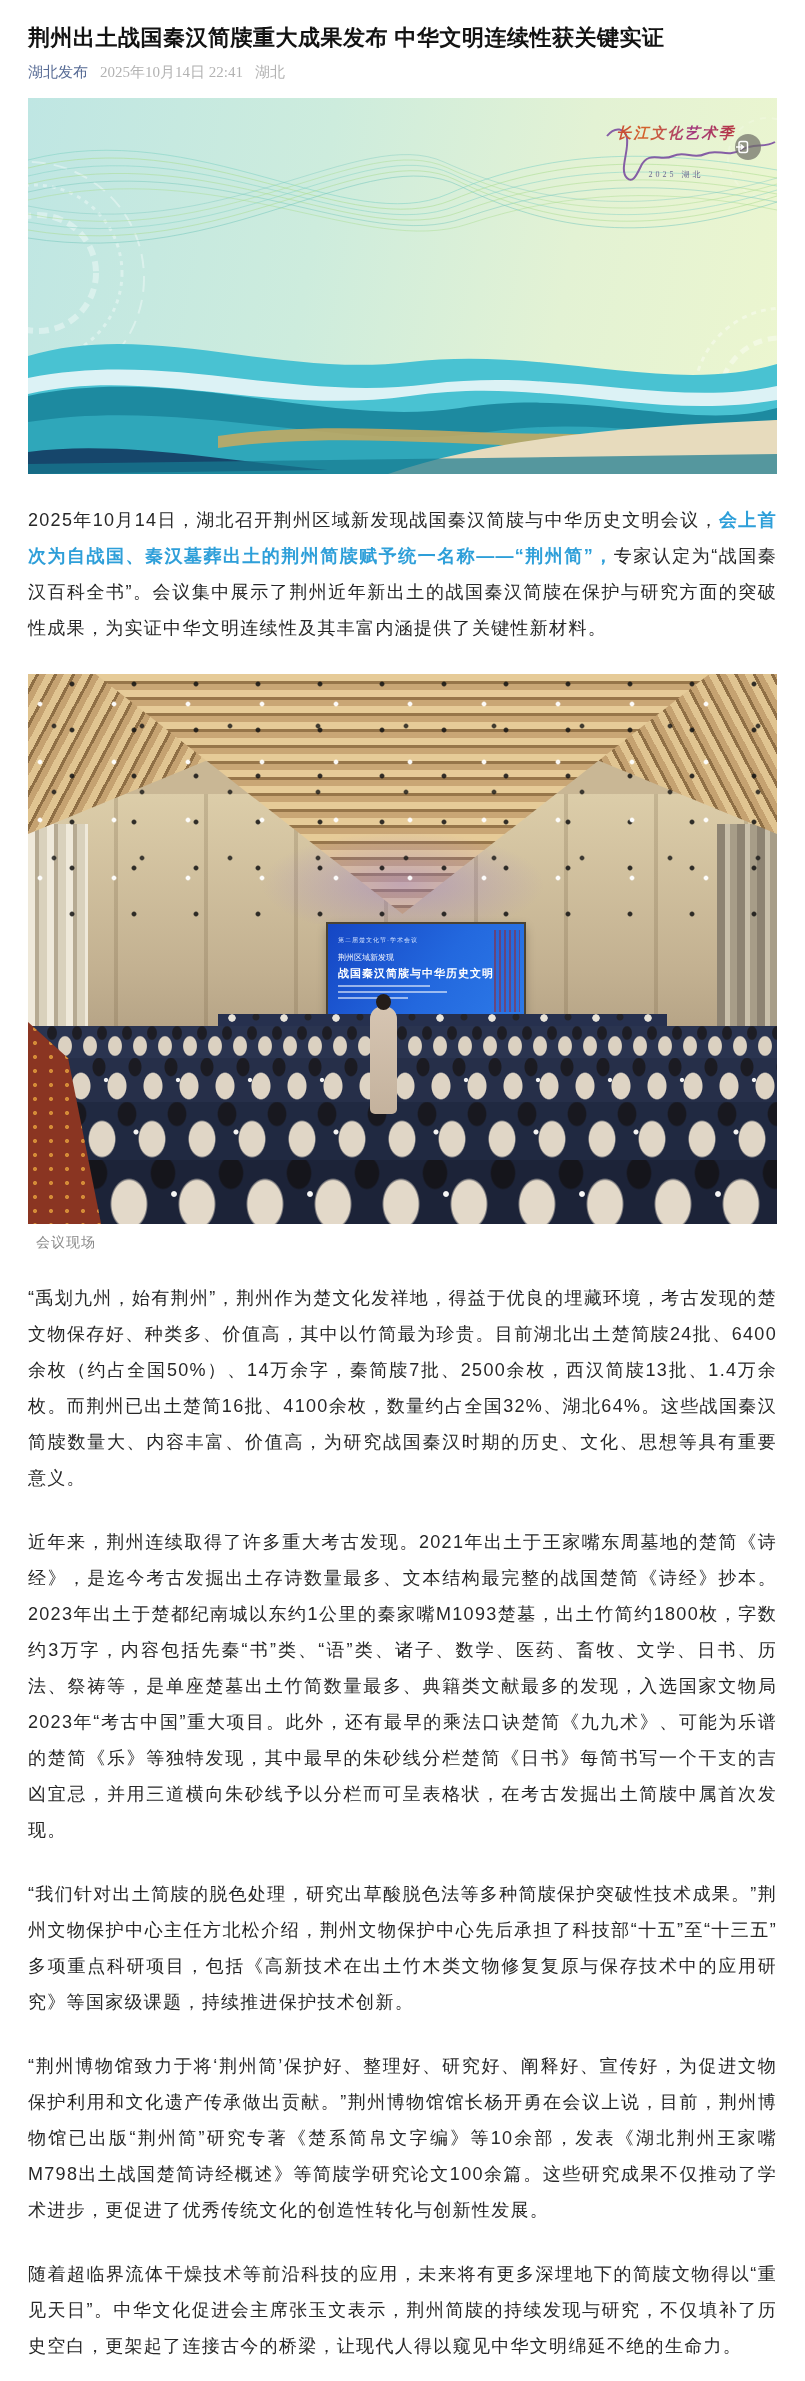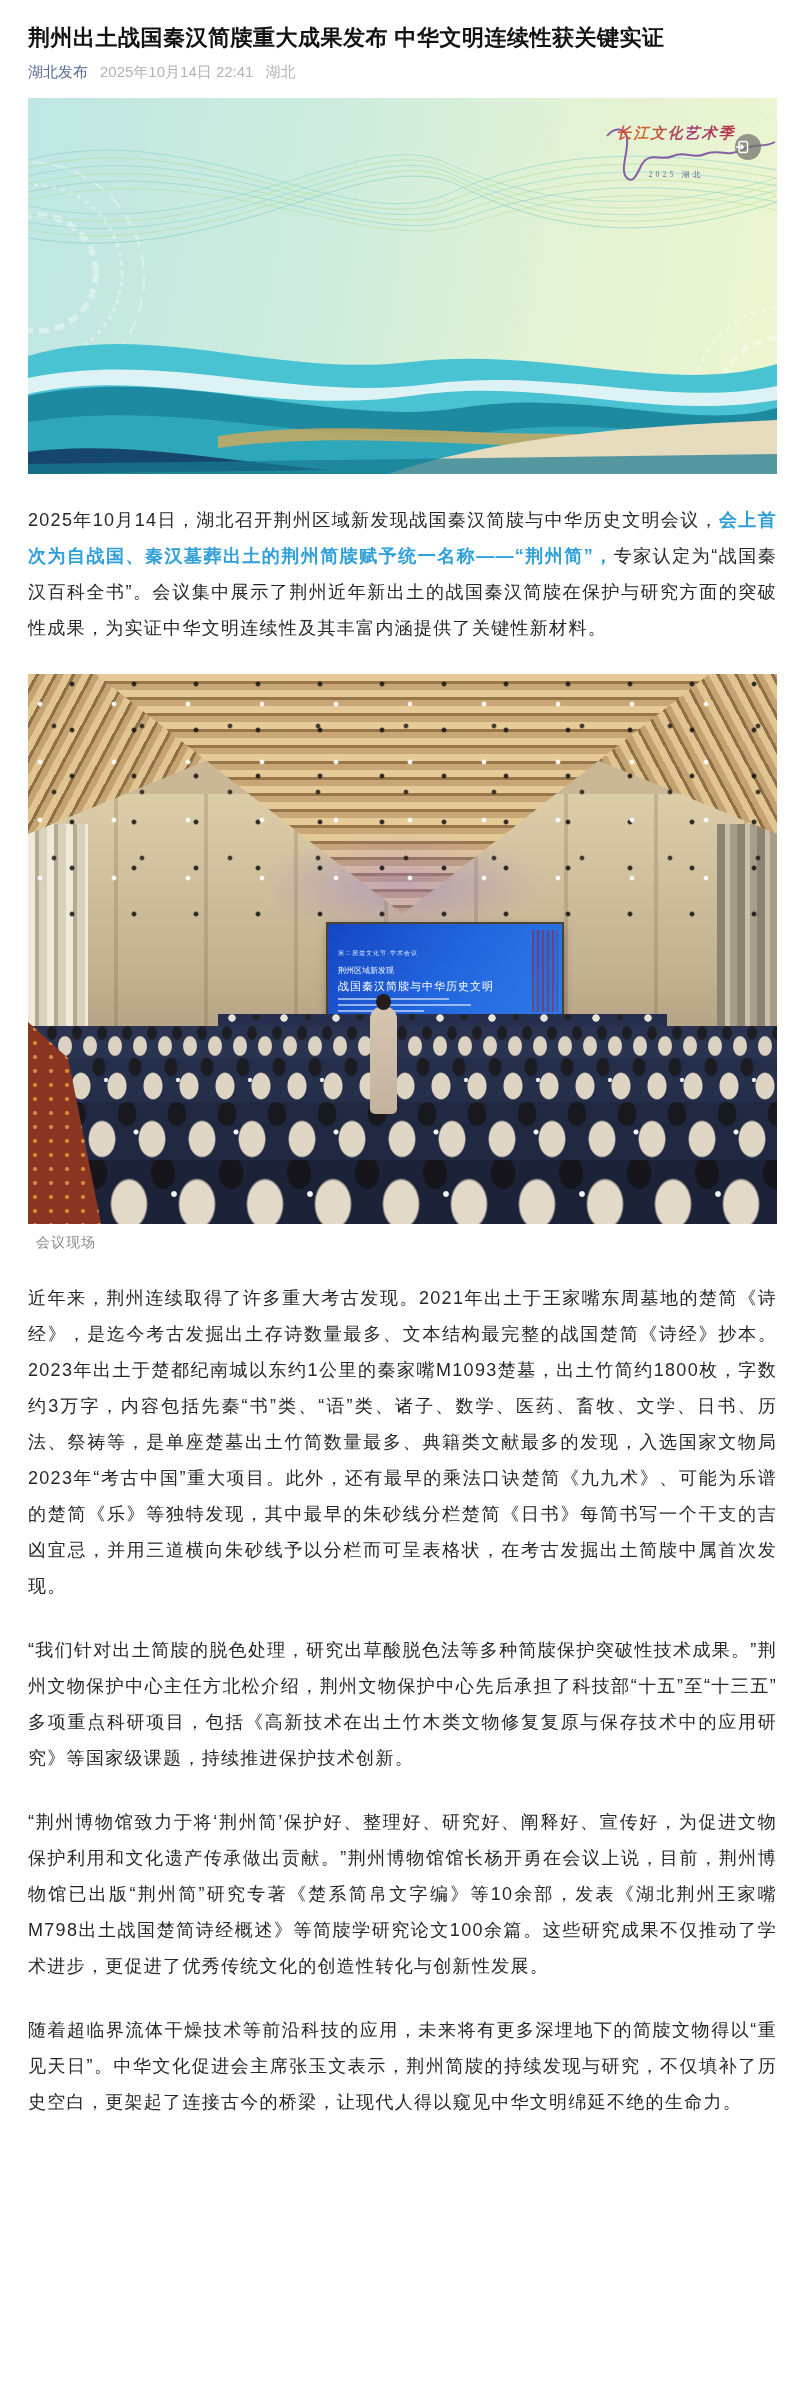--- a/index.html
+++ b/index.html
@@ -1,19 +1,19 @@
 <!DOCTYPE html>
 <html lang="zh"><head>
 <meta charset="utf-8">
 <style>
   html,body{margin:0;padding:0;background:#fff;}
   body{width:805px;font-family:"Liberation Sans","DejaVu Sans",sans-serif;color:#252525;}
   .article{padding:0 28px;}
   h1.title{font-size:22px;line-height:1.45;color:#121212;margin:22px 0 9px;font-weight:700;letter-spacing:.5px;}
-  .byline{font-size:15px;color:#b2b2b2;margin:0 0 16px;display:flex;align-items:center;}
+  .byline{font-size:15px;color:#b2b2b2;margin:0 0 16px;display:flex;align-items:center;font-family:Liberation Serif, serif;}
   .byline .account{color:#576b95;margin-right:12px;}
   .byline .loc{margin-left:12px;}
   p.body{font-size:18px;line-height:36px;letter-spacing:1.3px;text-align:justify;color:#272727;margin:28px 0;}
   .hl{color:#2e9fd9;font-weight:700;}
 
   
   .banner{position:relative;height:376px;overflow:hidden;margin:2px 0 0;cursor:pointer;}
   .banner-top{position:absolute;inset:0;background:linear-gradient(100deg,#bfe6e3 0%,#cdecdd 38%,#e3f2d4 70%,#ecf6cf 100%);}
   .banner svg{position:absolute;left:0;display:block;}
   .mesh{top:0;}
@@ -44,26 +44,26 @@
     background:repeating-linear-gradient(62deg,#e0c491 0 7px,#8f6f45 7px 10px,#c5a271 10px 16px);}
   .ceil-c{left:9%;width:82%;clip-path:polygon(0 0,100% 0,50% 96%);
     background:repeating-linear-gradient(180deg,#e6cb98 0 7px,#97764a 7px 10px,#c9a675 10px 16px);}
   .glow{position:absolute;top:0;left:20%;width:60%;height:250px;pointer-events:none;
     background:radial-gradient(ellipse 45% 30% at 50% 84%,rgba(150,120,210,.45),rgba(150,120,210,0) 70%);}
   .lights{position:absolute;top:0;left:0;right:0;height:245px;pointer-events:none;
     background-image:radial-gradient(circle 2px at 12px 30px,rgba(255,255,255,.95) 0 1.6px,rgba(255,255,255,0) 3px),
       radial-gradient(circle 2px at 44px 10px,rgba(18,18,18,.85) 0 1.8px,rgba(0,0,0,0) 3px),
       radial-gradient(circle 2px at 26px 52px,rgba(22,22,22,.8) 0 1.6px,rgba(0,0,0,0) 3px);
     background-size:74px 58px,62px 46px,88px 66px;}
-  .screen{position:absolute;left:300px;top:250px;width:234px;height:94px;z-index:3;
+  .screen{position:absolute;left:300px;top:250px;width:196px;height:94px;z-index:3;
     background:linear-gradient(125deg,#1546c4 0%,#2368de 55%,#2d7ae8 100%);
-    box-shadow:0 0 0 2px #4a4233,0 4px 10px rgba(0,0,0,.35);padding:25px 10px;box-sizing:border-box;color:#fff;}
+    box-shadow:0 0 0 2px #4a4233,0 4px 10px rgba(0,0,0,.35);padding:12px 10px;box-sizing:border-box;color:#fff;}
   .scr1{font-size:6px;color:#cfe0ff;letter-spacing:1px;}
   .scr2{font-size:8px;margin-top:7px;color:#f4f7ff;}
-  .scr3{font-size:11px;font-weight:400;margin-top:3px;letter-spacing:1px;color:#fff;}
+  .scr3{font-size:11px;font-weight:700;margin-top:3px;letter-spacing:1px;color:#fff;}
   .scr-bars i{display:block;height:2px;background:rgba(255,255,255,.55);margin-top:4px;}
   .scr-bars i:nth-child(1){width:52%;} .scr-bars i:nth-child(2){width:62%;} .scr-bars i:nth-child(3){width:40%;}
   .scr-slips{position:absolute;right:4px;top:6px;bottom:6px;width:26px;opacity:.8;
     background:repeating-linear-gradient(90deg,rgba(160,30,30,.65) 0 2px,rgba(40,70,180,.2) 2px 5px);}
   .head-table{position:absolute;left:190px;right:110px;top:340px;height:20px;z-index:3;background:#26304e;
     background-image:radial-gradient(circle 4px at 14px 4px,#e8e4da 0 3.4px,rgba(0,0,0,0) 4px),
       radial-gradient(circle 3.4px at 38px 3px,#23232a 0 3px,rgba(0,0,0,0) 4px);
     background-size:52px 20px,52px 20px;}
   .aud{position:absolute;left:0;right:0;z-index:4;}
   .rowA{top:352px;height:32px;background-color:#2a3450;
@@ -184,18 +184,19 @@
     <div class="aud rowA"></div>
     <div class="aud rowB"></div>
     <div class="aud rowC"></div>
     <div class="aud rowD"></div>
     <div class="carpet"></div>
     <div class="standing"></div>
   </div>
 
   <div class="caption">会议现场</div>
 
+  <p class="body">“禹划九州，始有荆州”，荆州作为楚文化发祥地，得益于优良的埋藏环境，考古发现的楚文物保存好、种类多、价值高，其中以竹简最为珍贵。目前湖北出土楚简牍24批、6400余枚（约占全国50%）、14万余字，秦简牍7批、2500余枚，西汉简牍13批、1.4万余枚。而荆州已出土楚简16批、4100余枚，数量约占全国32%、湖北64%。这些战国秦汉简牍数量大、内容丰富、价值高，为研究战国秦汉时期的历史、文化、思想等具有重要意义。</p>
   <p class="body">近年来，荆州连续取得了许多重大考古发现。2021年出土于王家嘴东周墓地的楚简《诗经》，是迄今考古发掘出土存诗数量最多、文本结构最完整的战国楚简《诗经》抄本。 2023年出土于楚都纪南城以东约1公里的秦家嘴M1093楚墓，出土竹简约1800枚，字数约3万字，内容包括先秦“书”类、“语”类、诸子、数学、医药、畜牧、文学、日书、历法、祭祷等，是单座楚墓出土竹简数量最多、典籍类文献最多的发现，入选国家文物局2023年“考古中国”重大项目。此外，还有最早的乘法口诀楚简《九九术》、可能为乐谱的楚简《乐》等独特发现，其中最早的朱砂线分栏楚简《日书》每简书写一个干支的吉凶宜忌，并用三道横向朱砂线予以分栏而可呈表格状，在考古发掘出土简牍中属首次发现。</p>
   <p class="body">“我们针对出土简牍的脱色处理，研究出草酸脱色法等多种简牍保护突破性技术成果。”荆州文物保护中心主任方北松介绍，荆州文物保护中心先后承担了科技部“十五”至“十三五”多项重点科研项目，包括《高新技术在出土竹木类文物修复复原与保存技术中的应用研究》等国家级课题，持续推进保护技术创新。</p>
   <p class="body">“荆州博物馆致力于将‘荆州简’保护好、整理好、研究好、阐释好、宣传好，为促进文物保护利用和文化遗产传承做出贡献。”荆州博物馆馆长杨开勇在会议上说，目前，荆州博物馆已出版“荆州简”研究专著《楚系简帛文字编》等10余部，发表《湖北荆州王家嘴M798出土战国楚简诗经概述》等简牍学研究论文100余篇。这些研究成果不仅推动了学术进步，更促进了优秀传统文化的创造性转化与创新性发展。</p>
   <p class="body">随着超临界流体干燥技术等前沿科技的应用，未来将有更多深埋地下的简牍文物得以“重见天日”。中华文化促进会主席张玉文表示，荆州简牍的持续发现与研究，不仅填补了历史空白，更架起了连接古今的桥梁，让现代人得以窥见中华文明绵延不绝的生命力。</p>
 
 </div>
 
 </body></html>

